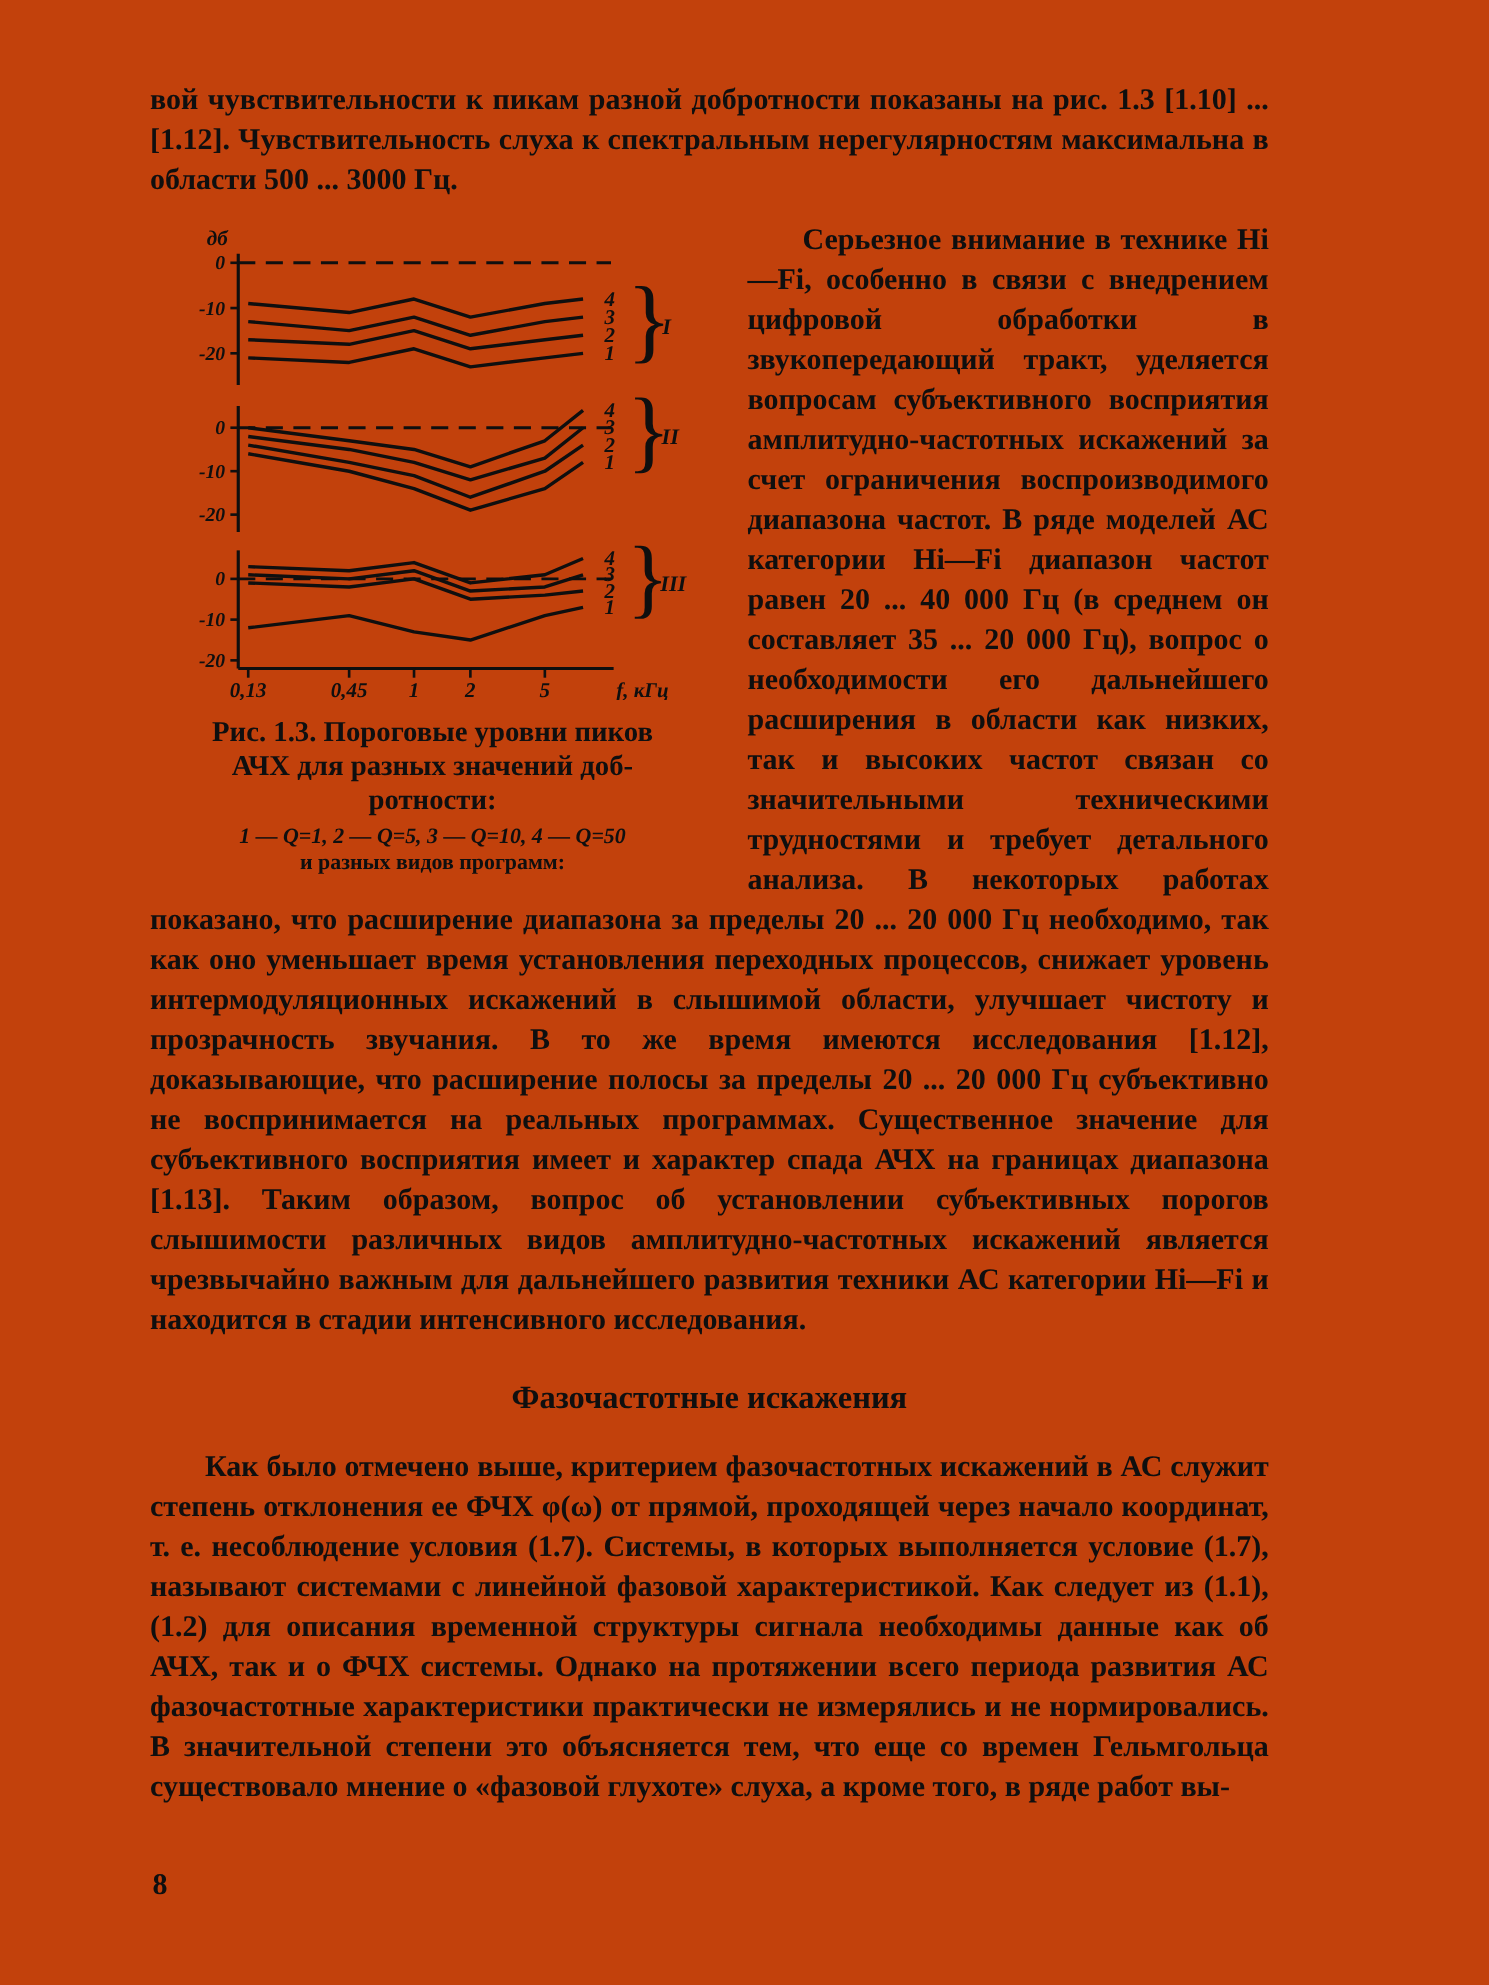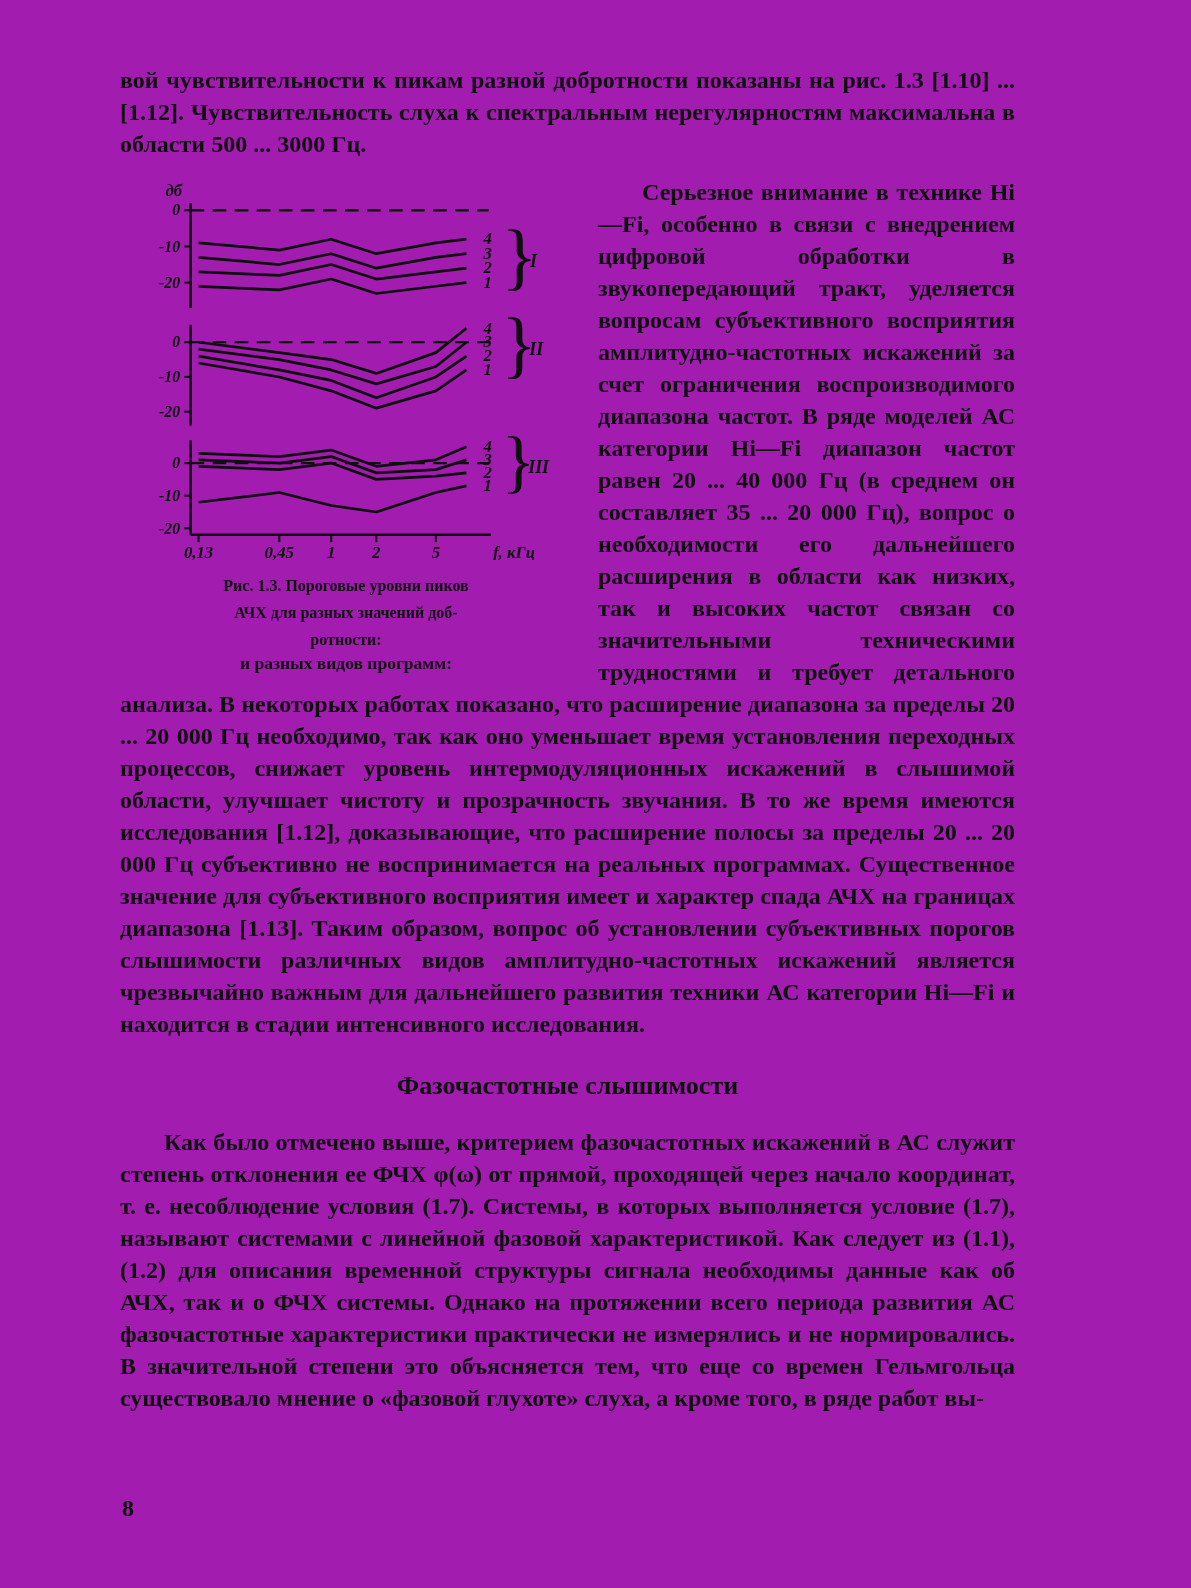--- a/index.html
+++ b/index.html
@@ -1,37 +1,37 @@
 <!DOCTYPE html>
 <html><head>
 <meta charset="utf-8">
 <style>
   html, body { margin: 0; padding: 0; background: #e9e9e9; }
   .page {
     position: relative;
     width: 1191px; height: 1588px;
     margin: 0 auto;
-    background: #a21caf;
+    background: #c2410c;
     box-sizing: border-box;
     padding: 64px 176px 0 120px;
     overflow: hidden;
     font-family: "Liberation Serif", serif;
     font-weight: 600;
     font-size: 24px;
     line-height: 32px;
     color: #0f0f0f;
     text-align: justify;
   }
   p { margin: 0; }
   .indent { text-indent: 44px; }
   .flow { margin-top: 16px; }
   .figure { float: left; width: 452px; margin: 6px 26px 4px 0; }
   .fig-svg { display: block; width: 420px; height: 378px; margin: 0 auto; }
   .figcap { margin-top: 12px; text-align: center; }
-  .cap-title { font-size: 16px; line-height: 27px; white-space: pre-line; }
+  .cap-title { font-size: 23px; line-height: 27px; white-space: pre-line; }
   .cap-small { font-size: 17.5px; line-height: 21px; white-space: pre-line; }
   .cap-italic { font-style: italic; }
   .mt4 { margin-top: 5px; }
   .section-heading {
     clear: both; text-align: center;
     font-size: 26px; line-height: 32px; font-weight: 700;
     margin: 30px 0 24px;
   }
   .page-number { position: absolute; left: 122px; top: 1492px; font-size: 24px; font-weight: 700; }
 </style>
@@ -110,25 +110,26 @@
           <line x1="228.85861199963097" y1="336" x2="228.85861199963097" y2="343" stroke="#0f0f0f" stroke-width="2"></line>
           <text x="228.85861199963097" y="358" font-size="16" font-style="italic" font-weight="600" font-family="&quot;Liberation Serif&quot;, serif" fill="#0f0f0f" text-anchor="middle">2</text>
           <line x1="285.60076553611384" y1="336" x2="285.60076553611384" y2="343" stroke="#0f0f0f" stroke-width="2"></line>
           <text x="285.60076553611384" y="358" font-size="16" font-style="italic" font-weight="600" font-family="&quot;Liberation Serif&quot;, serif" fill="#0f0f0f" text-anchor="middle">5</text>
           <text x="360" y="358" font-size="16" font-style="italic" font-weight="600" font-family="&quot;Liberation Serif&quot;, serif" fill="#0f0f0f" text-anchor="middle">f, кГц</text>
         </svg>
       <figcaption class="figcap">
         <div class="cap-title">Рис. 1.3. Пороговые уровни пиков
 АЧХ для разных значений доб-
 ротности:</div>
+        <div class="cap-small cap-italic mt4">1 — Q=1, 2 — Q=5, 3 — Q=10, 4 — Q=50</div>
         <div class="cap-small">и разных видов программ:</div>
       </figcaption>
     </figure>
 
     <p class="para indent">Серьезное внимание в технике Hi—Fi, особенно в связи с внедрением цифровой обработки в звукопередающий тракт, уделяется вопросам субъективного восприятия амплитудно-частотных искажений за счет ограничения воспроизводимого диапазона частот. В ряде моделей АС категории Hi—Fi диапазон частот равен 20 ... 40 000 Гц (в среднем он составляет 35 ... 20 000 Гц), вопрос о необходимости его дальнейшего расширения в области как низких, так и высоких частот связан со значительными техническими трудностями и требует детального анализа. В некоторых работах показано, что расширение диапазона за пределы 20 ... 20 000 Гц необходимо, так как оно уменьшает время установления переходных процессов, снижает уровень интермодуляционных искажений в слышимой области, улучшает чистоту и прозрачность звучания. В то же время имеются исследования [1.12], доказывающие, что расширение полосы за пределы 20 ... 20 000 Гц субъективно не воспринимается на реальных программах. Существенное значение для субъективного восприятия имеет и характер спада АЧХ на границах диапазона [1.13]. Таким образом, вопрос об установлении субъективных порогов слышимости различных видов амплитудно-частотных искажений является чрезвычайно важным для дальнейшего развития техники АС категории Hi—Fi и находится в стадии интенсивного исследования.</p>
   </div>
 
-  <h2 class="section-heading">Фазочастотные слышимости</h2>
+  <h2 class="section-heading">Фазочастотные искажения</h2>
 
   <p class="para indent">Как было отмечено выше, критерием фазочастотных искажений в АС служит степень отклонения ее ФЧХ φ(ω) от прямой, проходящей через начало координат, т. е. несоблюдение условия (1.7). Системы, в которых выполняется условие (1.7), называют системами с линейной фазовой характеристикой. Как следует из (1.1), (1.2) для описания временной структуры сигнала необходимы данные как об АЧХ, так и о ФЧХ системы. Однако на протяжении всего периода развития АС фазочастотные характеристики практически не измерялись и не нормировались. В значительной степени это объясняется тем, что еще со времен Гельмгольца существовало мнение о «фазовой глухоте» слуха, а кроме того, в ряде работ вы-</p>
 
   <div class="page-number">8</div>
 </div>
 
 </body></html>

